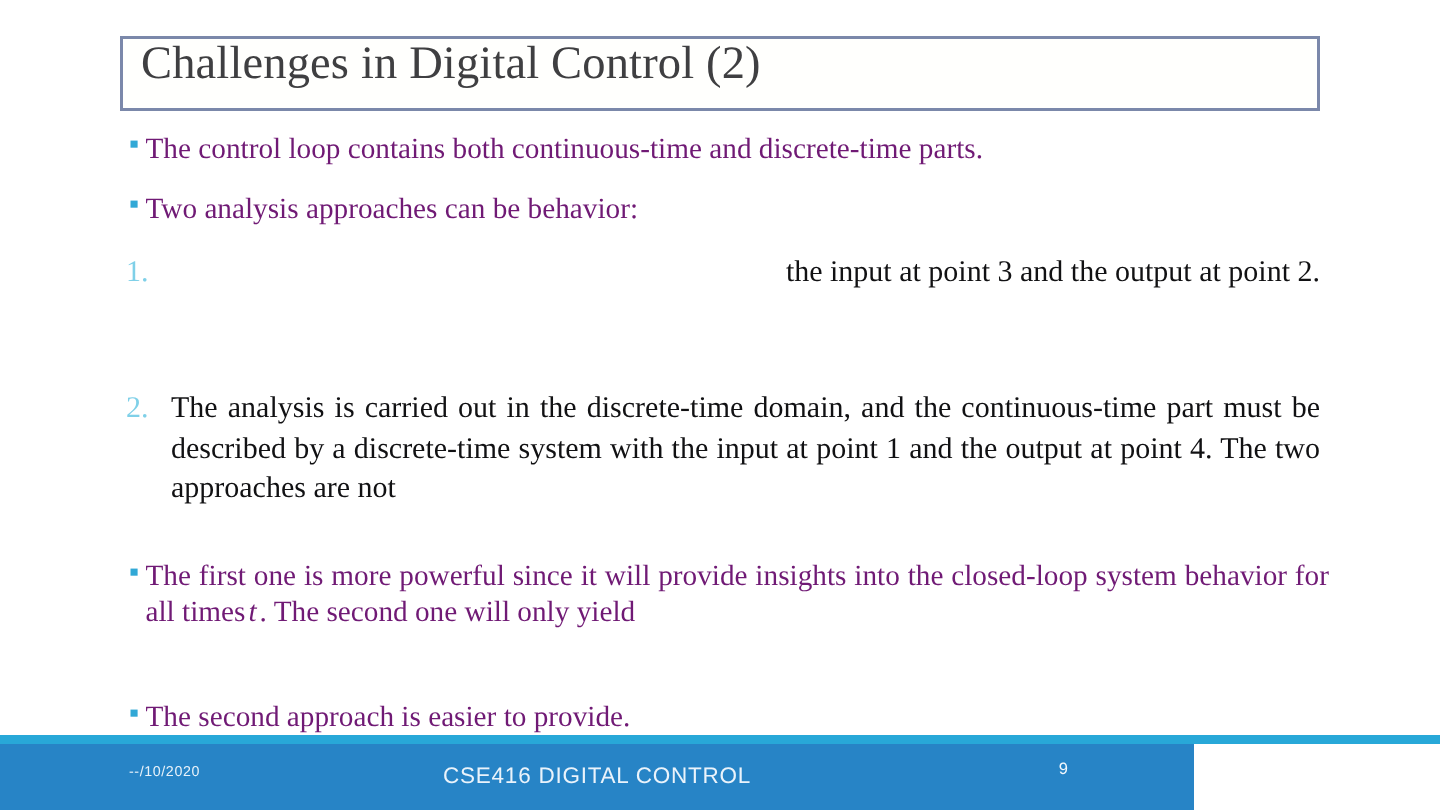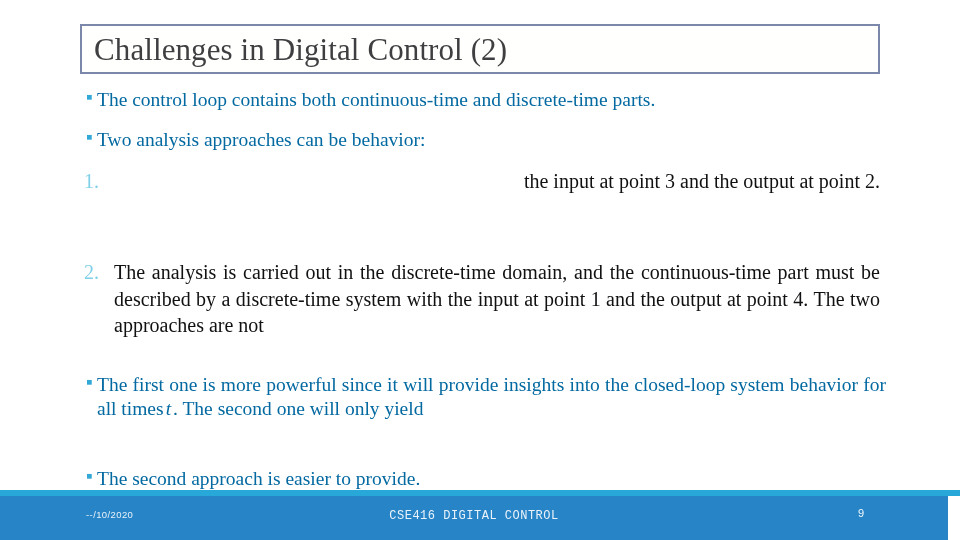--- a/index.html
+++ b/index.html
@@ -27,21 +27,20 @@
   .title-box {
     position: absolute;
     left: 80px;
     top: 24px;
     width: 800px;
     height: 50px;
     border: 2px solid #7b88aa;
     background: #fffffd;
     box-sizing: border-box;
     display: flex;
-    align-items: center;
   }
   .title-text {
     font-family: "Liberation Serif", "DejaVu Serif", serif;
     font-size: 31px;
     line-height: 1;
     color: #3f3f41;
     padding-left: 12px;
     letter-spacing: 0.1px;
     white-space: nowrap;
   }
@@ -71,21 +70,21 @@
     color: #31a8d6;
     font-size: 19px;
     line-height: 1.05;
     text-align: left;
     transform: translateY(-1px);
   }
   .bullet-text {
     flex: 1 1 auto;
     font-size: 19.5px;
     line-height: 1.22;
-    color: #0369a1;
+    color: #701a75;
   }
 
   
   .num-row {
     display: flex;
     align-items: flex-start;
   }
   .num-marker {
     flex: 0 0 auto;
     width: 30px;
@@ -136,41 +135,41 @@
     left: 0;
     bottom: 44px;
     width: 960px;
     height: 6px;
     background: #28a8d8;
   }
   .footer-bar {
     position: absolute;
     left: 0;
     bottom: 0;
-    width: 948px;
+    width: 796px;
     height: 44px;
     background: #2784c6;
   }
   .footer-date {
     position: absolute;
     left: 86px;
     top: 13px;
     font-family: "Liberation Sans", "DejaVu Sans", sans-serif;
     font-size: 9.5px;
     letter-spacing: 0.4px;
     color: #e8f2fa;
   }
   .footer-center {
     position: absolute;
     left: 0;
     right: 0;
     top: 13px;
     text-align: center;
-    font-family: Liberation Mono, monospace;
-    font-size: 12px;
+    font-family: Liberation Sans, sans-serif;
+    font-size: 15px;
     letter-spacing: 0.5px;
     color: #eaf3fb;
   }
   .footer-page {
     position: absolute;
     right: 84px;
     top: 11px;
     font-family: "Liberation Sans", "DejaVu Sans", sans-serif;
     font-size: 11px;
     color: #f2f8fd;

